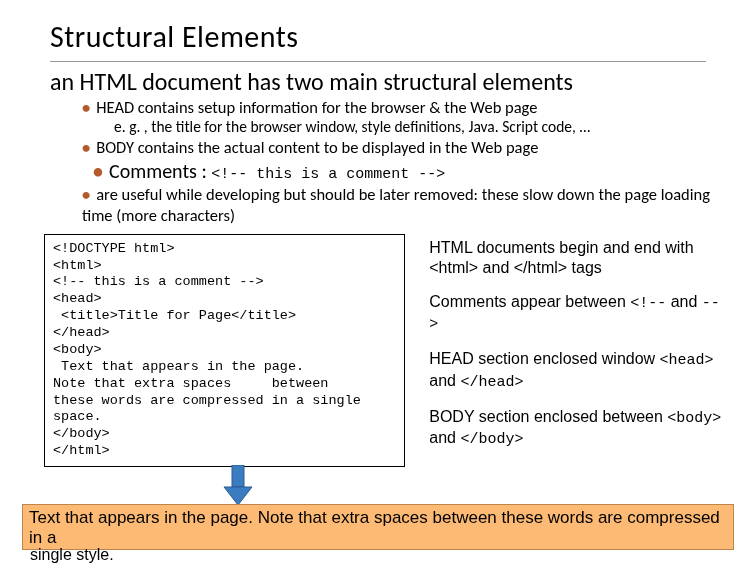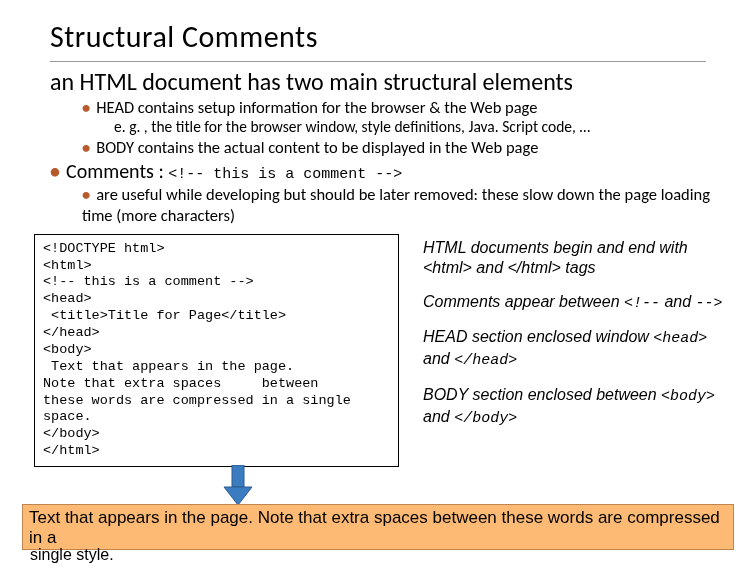--- a/index.html
+++ b/index.html
@@ -45,39 +45,38 @@
     color: #b55a2b;
     font-weight: bold;
     margin-right: 6px;
   }
   .mono {
     font-family: "Courier New", monospace;
     font-size: 15px;
   }
   .two-col {
     display: flex;
-    margin: 8px 30px 0 34px;
+    margin: 8px 30px 0 44px;
     gap: 24px;
   }
   .codebox {
     border: 1.5px solid #000;
     padding: 6px 8px 6px 8px;
     font-family: "Courier New", monospace;
     font-size: 13.5px;
     line-height: 1.25;
     white-space: pre;
     width: 365px;
   }
   .rightcol {
     font-family: Arial, sans-serif;
     font-size: 16px;
     line-height: 1.25;
     width: 300px;
     padding-top: 4px;
-    font-style: italic;
   }
   .rightcol .para { margin-bottom: 14px; }
   .rightcol .mono { font-size: 15px; }
   .arrow-wrap {
     position: absolute;
     left: 220px;
     top: 465px;
   }
   .output-box {
     position: absolute;
@@ -95,35 +94,35 @@
     position: absolute;
     left: 30px;
     top: 546px;
     font-family: Arial, sans-serif;
     font-size: 16px;
   }
 </style>
 </head>
 <body>
 
-<div class="title">Structural Comments</div>
+<div class="title">Structural Elements</div>
 <hr class="title-rule">
 
 <div class="line">an HTML document has two main structural elements</div>
 
 <div class="sub1">
   <span class="bullet">•</span><span>HEAD contains setup information for the browser &amp; the Web page</span>
 </div>
 <div class="sub2">e. g. , the title for the browser window, style definitions, Java. Script code, …</div>
 
 <div class="sub1">
   <span class="bullet">•</span><span>BODY contains the actual content to be displayed in the Web page</span>
 </div>
 
-<div class="line" style="font-size:20px; margin-top:2px;">
+<div class="line" style="font-size:20px; margin-top:2px;margin-left:43px;">
   <span class="bullet">•</span><span>Comments : </span><span class="mono">&lt;!-- this is a comment --&gt;</span>
 </div>
 
 <div class="sub1">
   <span class="bullet">•</span><span>are useful while developing but should be later removed: these slow down the page loading time (more characters)</span>
 </div>
 
 <div class="two-col">
   <div class="codebox">&lt;!DOCTYPE html&gt;
 &lt;html&gt;

